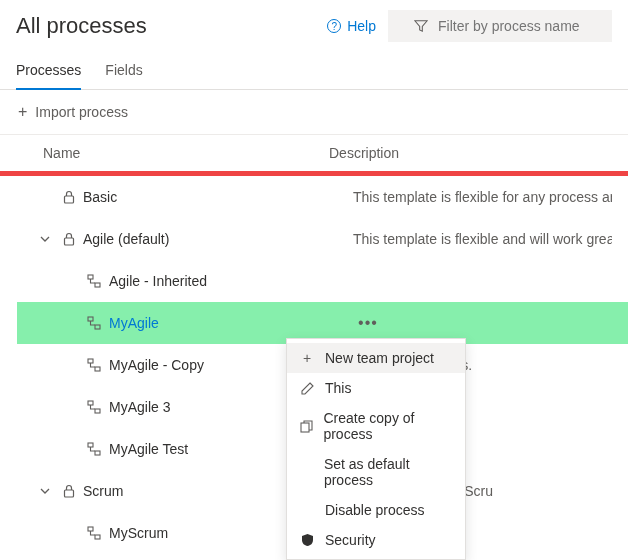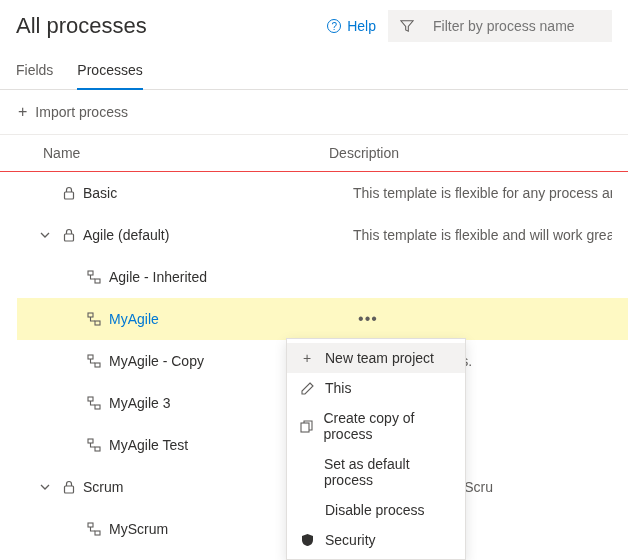--- a/index.html
+++ b/index.html
@@ -40,22 +40,22 @@
       display: flex;
       align-items: center;
       justify-content: center;
       font-size: 10px;
       color: #0078d4;
     }
     .filter-box {
       display: flex;
       align-items: center;
       background: #f3f2f1;
-      padding: 8px 12px;
-      gap: 19px;
+      padding: 8px 26px;
+      gap: 10px;
       width: 224px;
       color: #605e5c;
     }
     .filter-icon svg { display: block; }
     .filter-input {
       border: none;
       background: transparent;
       outline: none;
       font-size: 14px;
       color: #605e5c;
@@ -93,36 +93,36 @@
       cursor: pointer;
     }
     .plus-icon { font-size: 16px; color: #605e5c; line-height: 1;}
     .table {
       width: 100%;
     }
     .thead {
       display: flex;
       padding: 10px 16px 10px 43px;
       color: #605e5c;
-      border-bottom: 1px solid #ef4444;
+      border-bottom: 5px solid #ef4444;
       border-top: 1px solid #edebe9;
       gap: 8px;
     }
     .col-name { width: 278px; }
     .col-desc { flex: 1; white-space: nowrap; overflow: hidden; }
     .row {
       display: flex;
       align-items: center;
       padding: 0 16px 0 18px;
       height: 42px;
       gap: 8px;
       margin-left: 17px;
     }
     .row.selected {
-      background: #fef9c3;
+      background: #86efac;
     }
     .expand-cell {
       width: 20px;
       display: flex;
       align-items: center;
       justify-content: center;
       color: #605e5c;
     }
     .chevron svg { display: block; }
     .name-cell {
@@ -190,22 +190,22 @@
     <span class="filter-icon">
       <svg width="14" height="14" viewBox="0 0 16 16">
           <path d="M1 2h14l-5.5 6.5V14l-3-1.5V8.5L1 2z" fill="none" stroke="#605e5c" stroke-width="1.2"></path>
         </svg>
     </span>
     <input class="filter-input" placeholder="Filter by process name" style="">
   </div>
 </div>
 
 <div class="tabs">
+  <div class="tab active">Processes</div>
   <div class="tab">Fields</div>
-  <div class="tab active">Processes</div>
 </div>
 
 <div class="toolbar">
   <div class="import-btn">
     <span class="plus-icon">+</span>
     <span>Import process</span>
   </div>
 </div>
 
 <div class="table">

